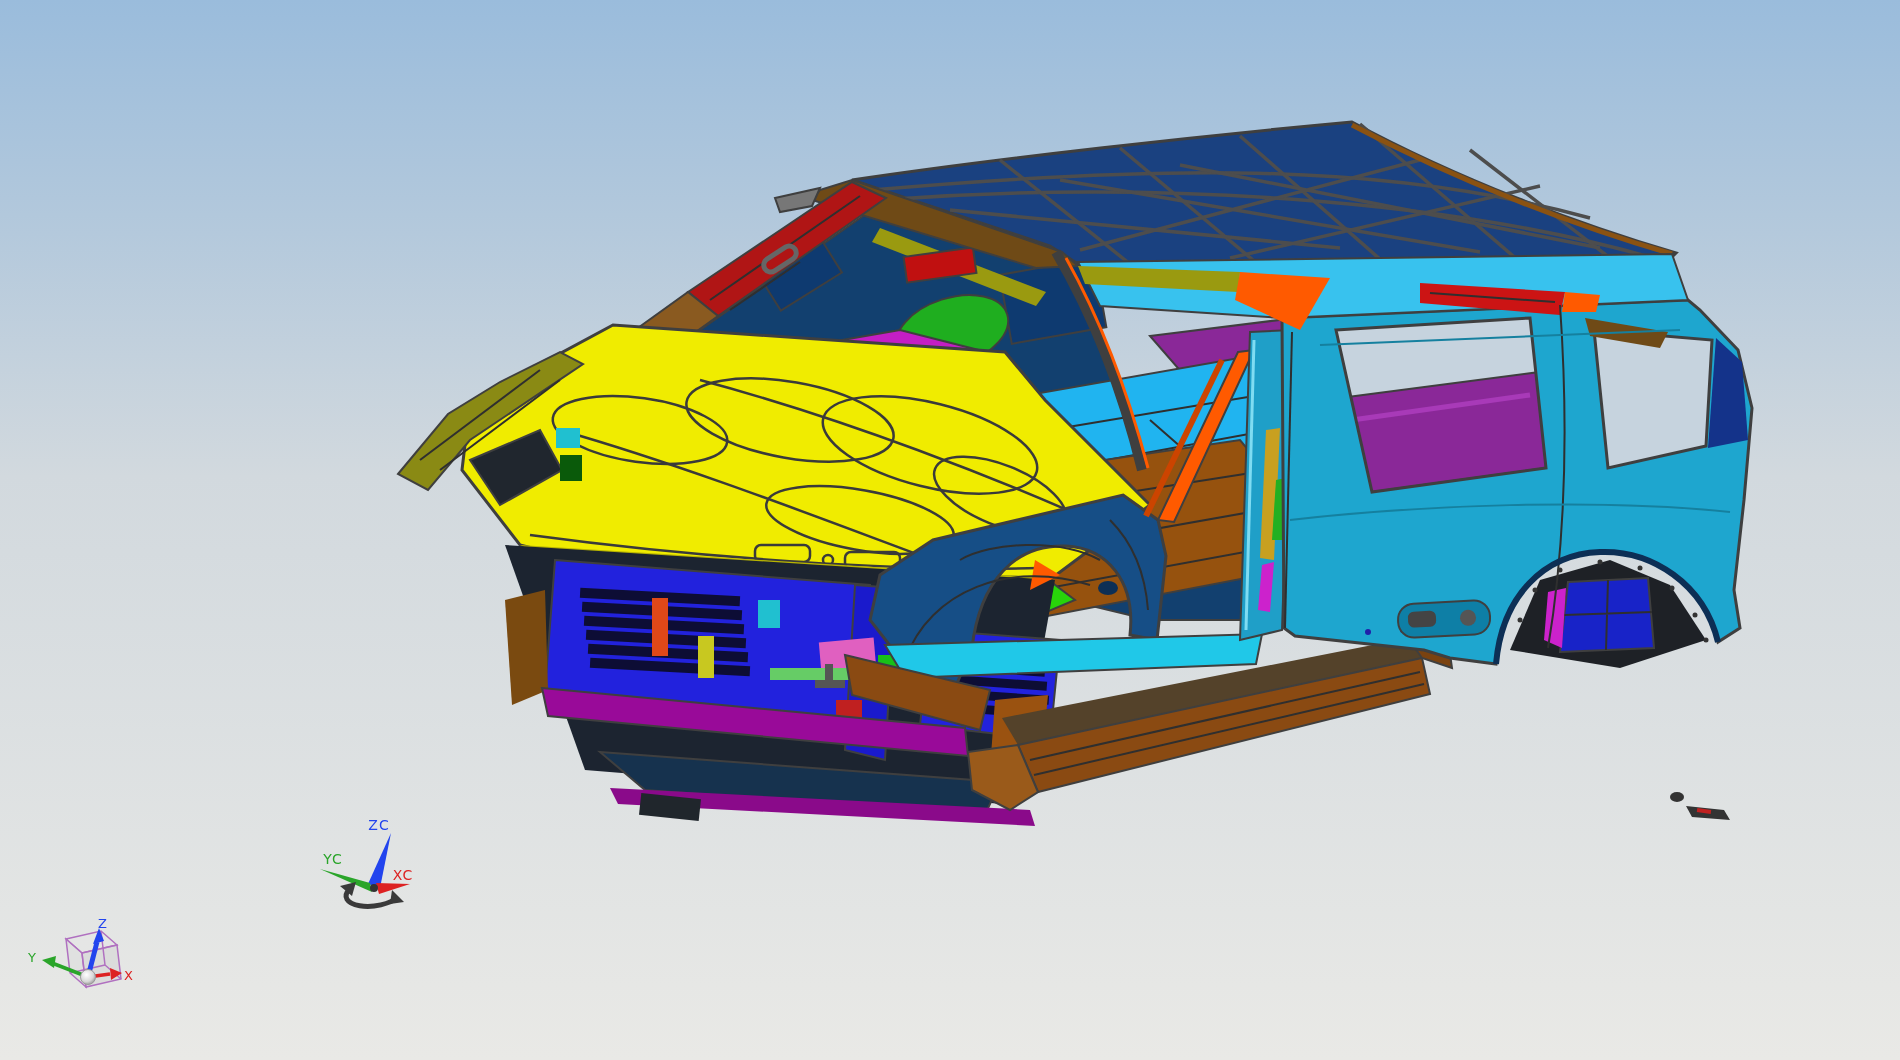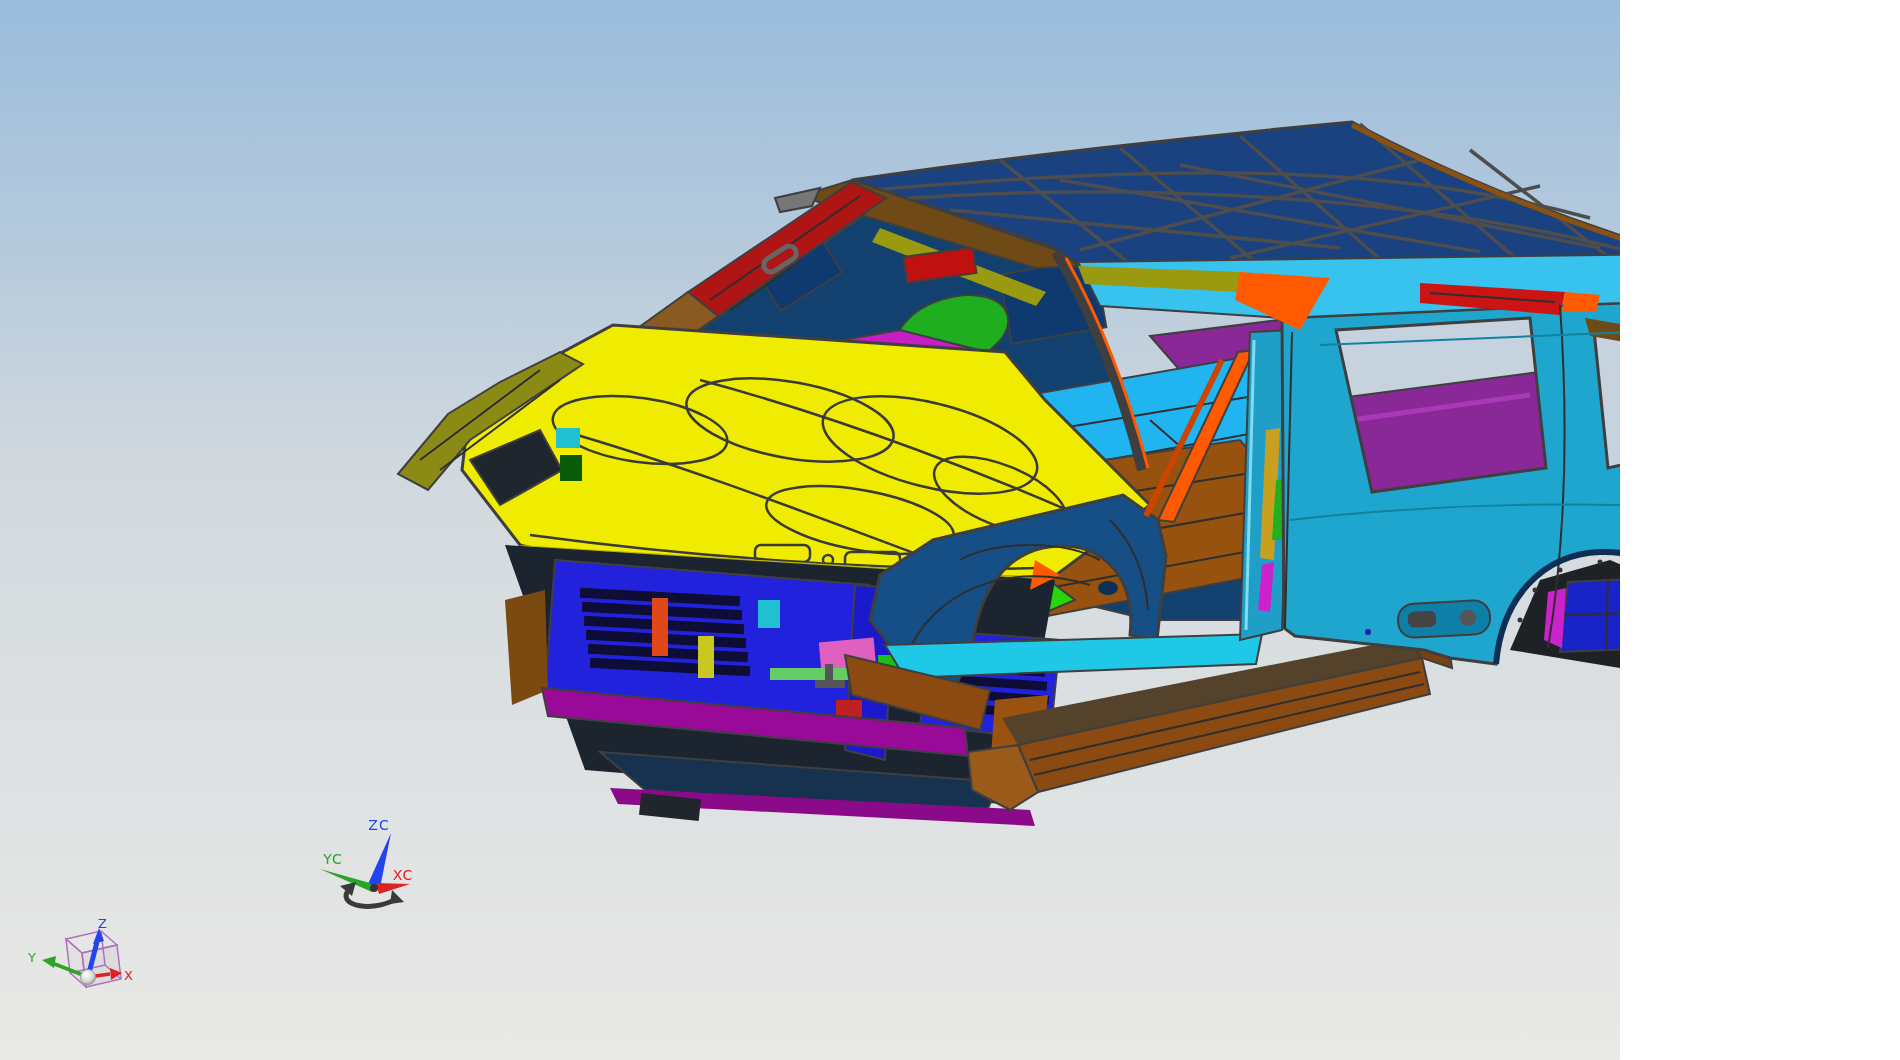--- a/index.html
+++ b/index.html
@@ -1,18 +1,18 @@
 <!DOCTYPE html>
 <html><head>
 <meta charset="utf-8">
 <style>
   html,body{margin:0;padding:0;}
   .stage{
     position:relative;
-    width:1620px;height:1060px;
+    width:1900px;height:1060px;
     overflow:hidden;
     background:linear-gradient(180deg,#9abcdc 0%,#b4c9dc 22%,#d2d9de 45%,#e2e3e2 65%,#e9e9e6 100%);
     font-family:"DejaVu Sans", sans-serif;
   }
   svg{position:absolute;left:0;top:0;}
   .p{stroke:#3f3f3f;stroke-width:2;}
   .p3{stroke:#3f3f3f;stroke-width:3;}
   .ln{fill:none;stroke:#3a3a3a;stroke-width:2.5;}
   .lnf{fill:none;stroke:#2f2f2f;stroke-width:2;}
   .rln{fill:none;stroke-width:3.5;}

